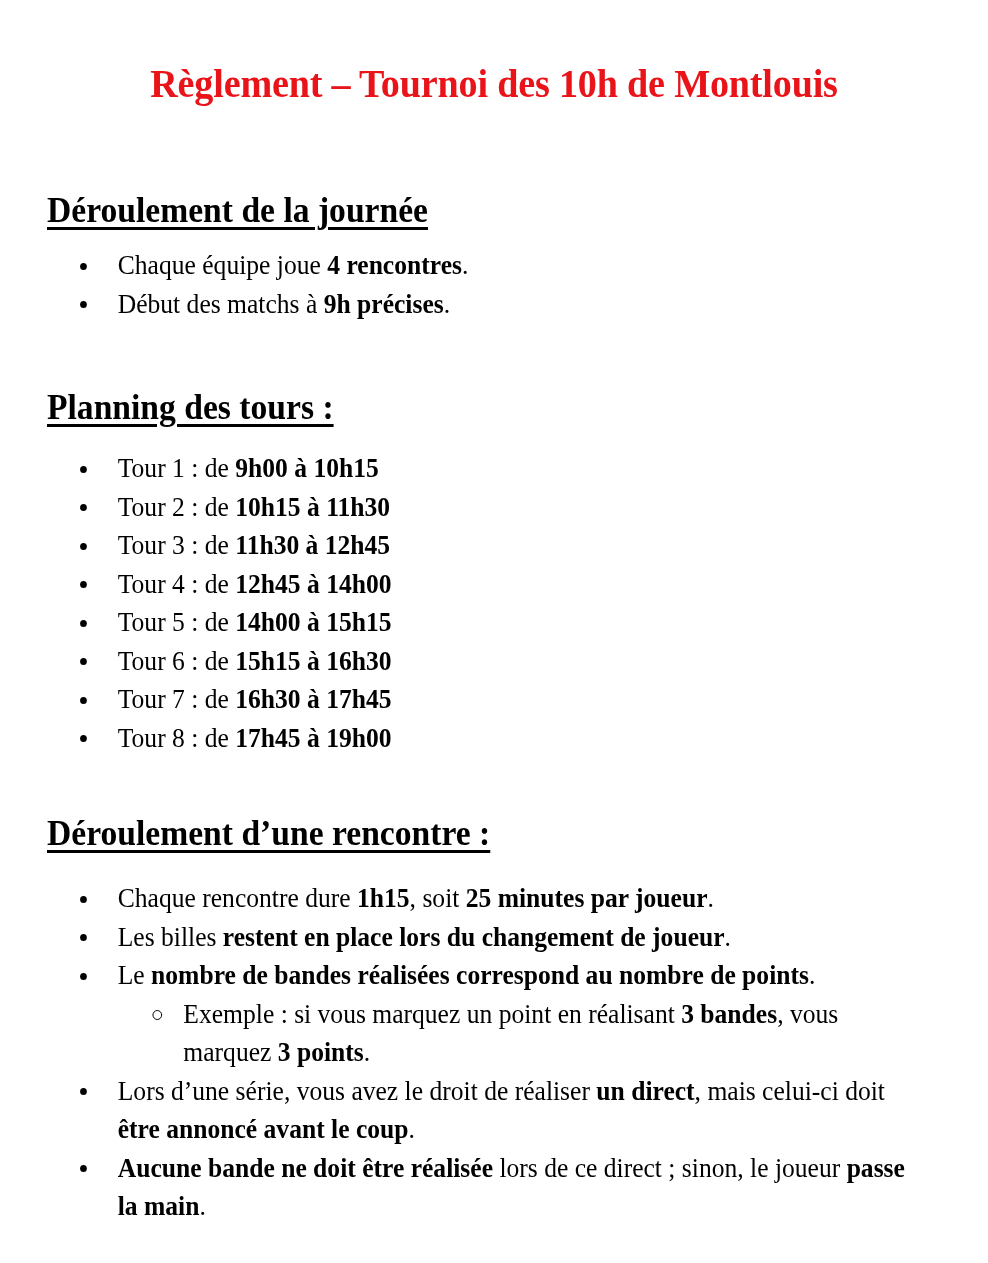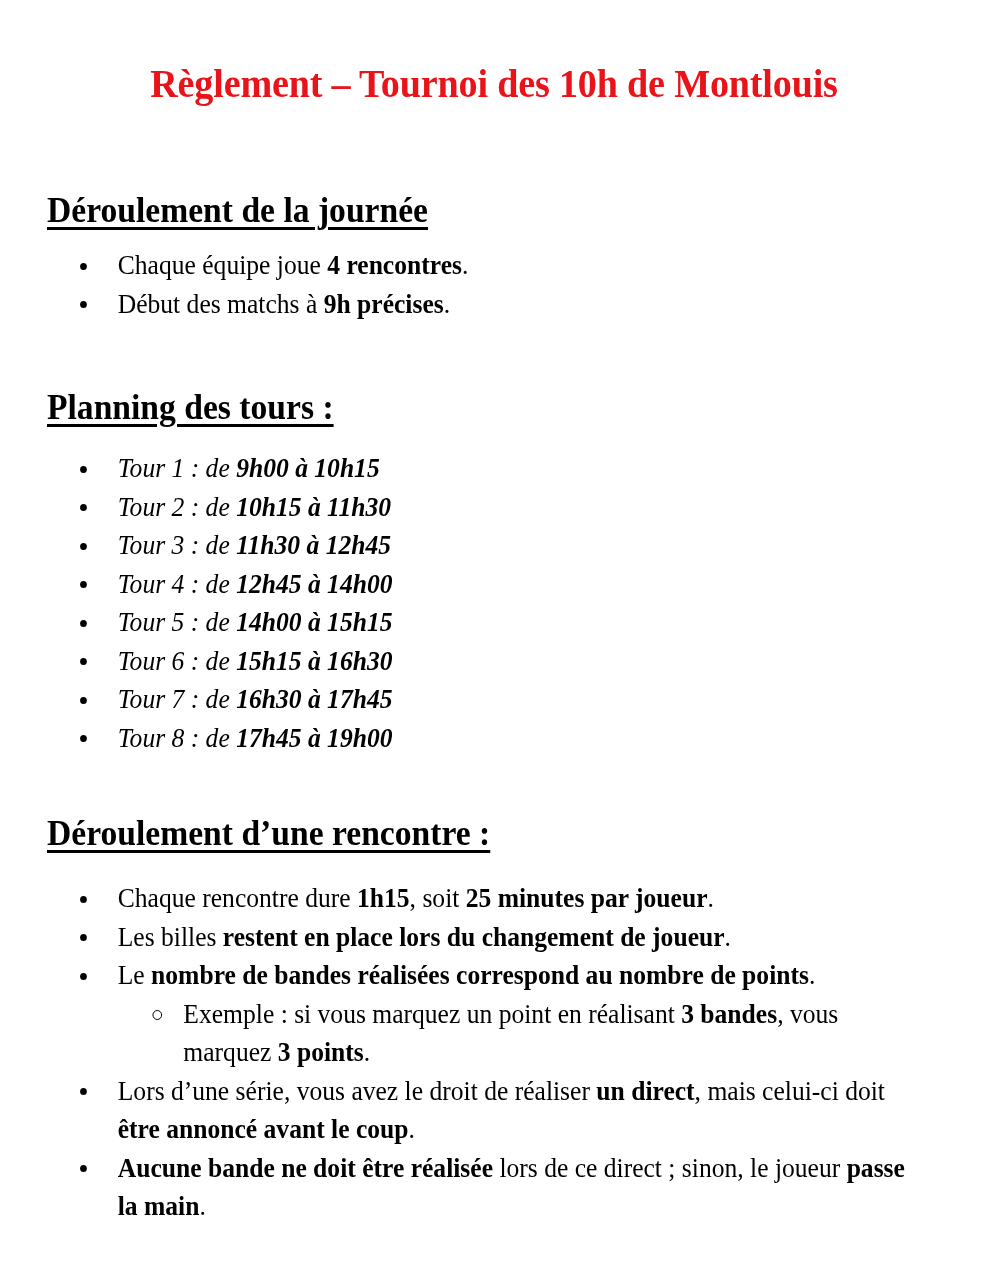--- a/index.html
+++ b/index.html
@@ -62,21 +62,21 @@
   
   .bullet-list {
     position: absolute;
     left: 0;
     width: 988px;
     margin: 0;
     padding: 0;
     list-style: none;
   }
   #list-journee { top: 246px; }
-  #list-tours   { top: 449px; font-style: italic; }
+  #list-tours   { top: 449px; }
   #list-rencontre { top: 879px; }
 
   .bullet-item {
     position: relative;
     padding-left: 122px;
     padding-right: 48px;
     font-size: 26.5px;
     line-height: 38.5px;
     transform: scaleX(0.965);
     transform-origin: left top;

